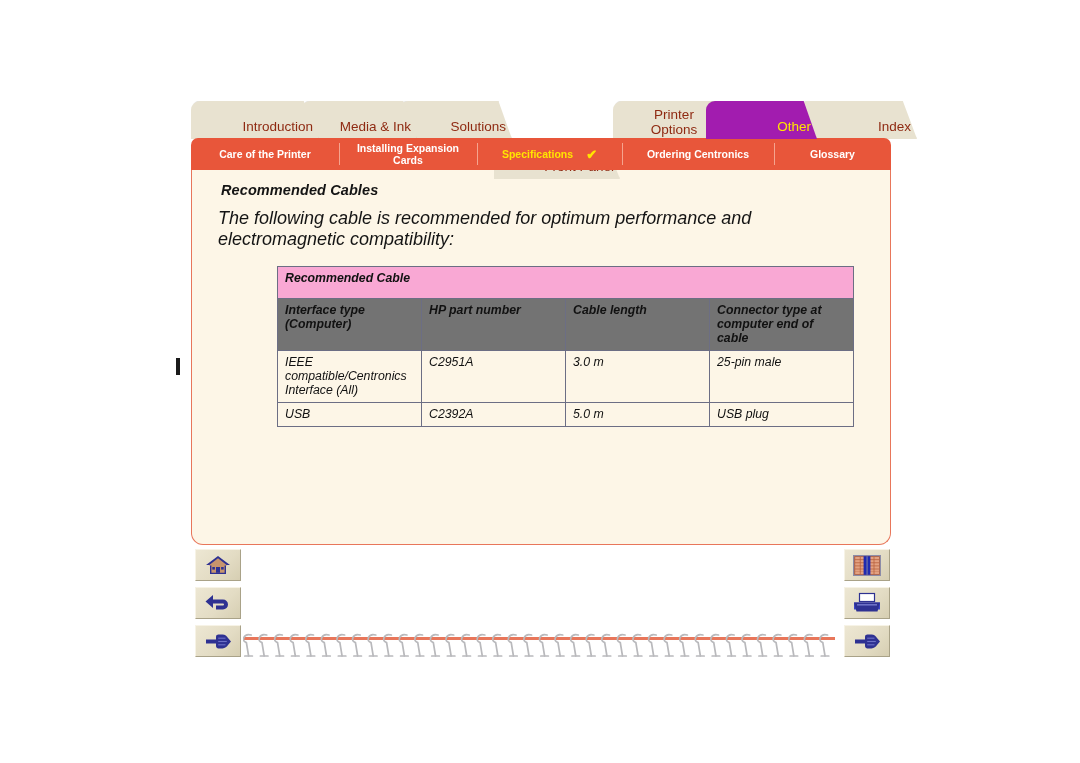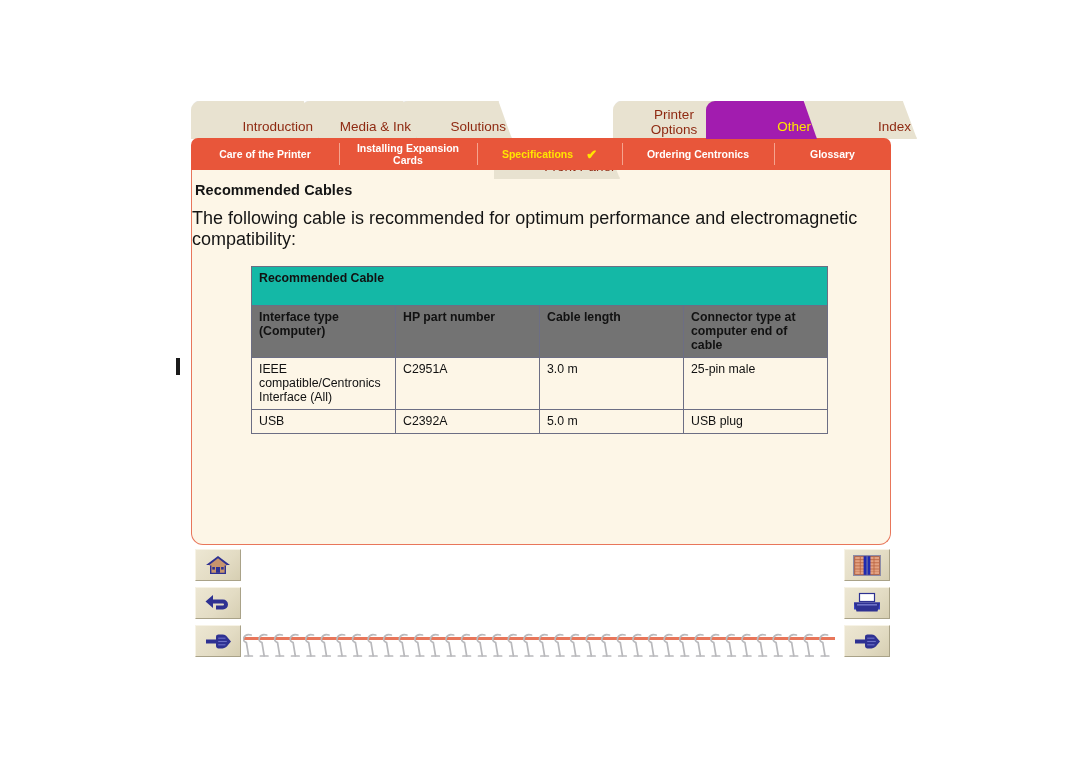--- a/index.html
+++ b/index.html
@@ -116,21 +116,21 @@
     width: 700px;
     height: 377px;
     background: #FDF6E7;
     border: 1.5px solid #E8765A;
     border-top: none;
     border-bottom-left-radius: 12px;
     border-bottom-right-radius: 12px;
     box-sizing: border-box;
     z-index: 5;
   }
-  .panel-inner { padding: 10px 16px 0 0; }
+  .panel-inner { padding: 10px 16px 0 26px; font-style: italic; }
 
   .page-title {
     font-size: 14.5px;
     font-weight: bold;
     color: #141414;
     margin: 4px 0 10px 3px;
     letter-spacing: 0.1px;
   }
   .intro-line {
     font-size: 18px;
@@ -148,23 +148,23 @@
   .cable-table td, .cable-table th {
     border: 1px solid #6C6E84;
     padding: 4px 7px 5px 7px;
     font-size: 12.3px;
     color: #111111;
     text-align: left;
     vertical-align: top;
     box-sizing: border-box;
   }
   .cable-table .hdr-span {
-    background: #14b8a6;
+    background: #f9a8d4;
     font-weight: bold;
-    height: 39px;
+    height: 32px;
     margin-left: 8px;
   }
   .cable-table .colhdr {
     background: #737373;
     font-weight: bold;
     vertical-align: top;
   }
   .cable-table tbody td {
     background: #FDF6E7;
     font-weight: normal;

